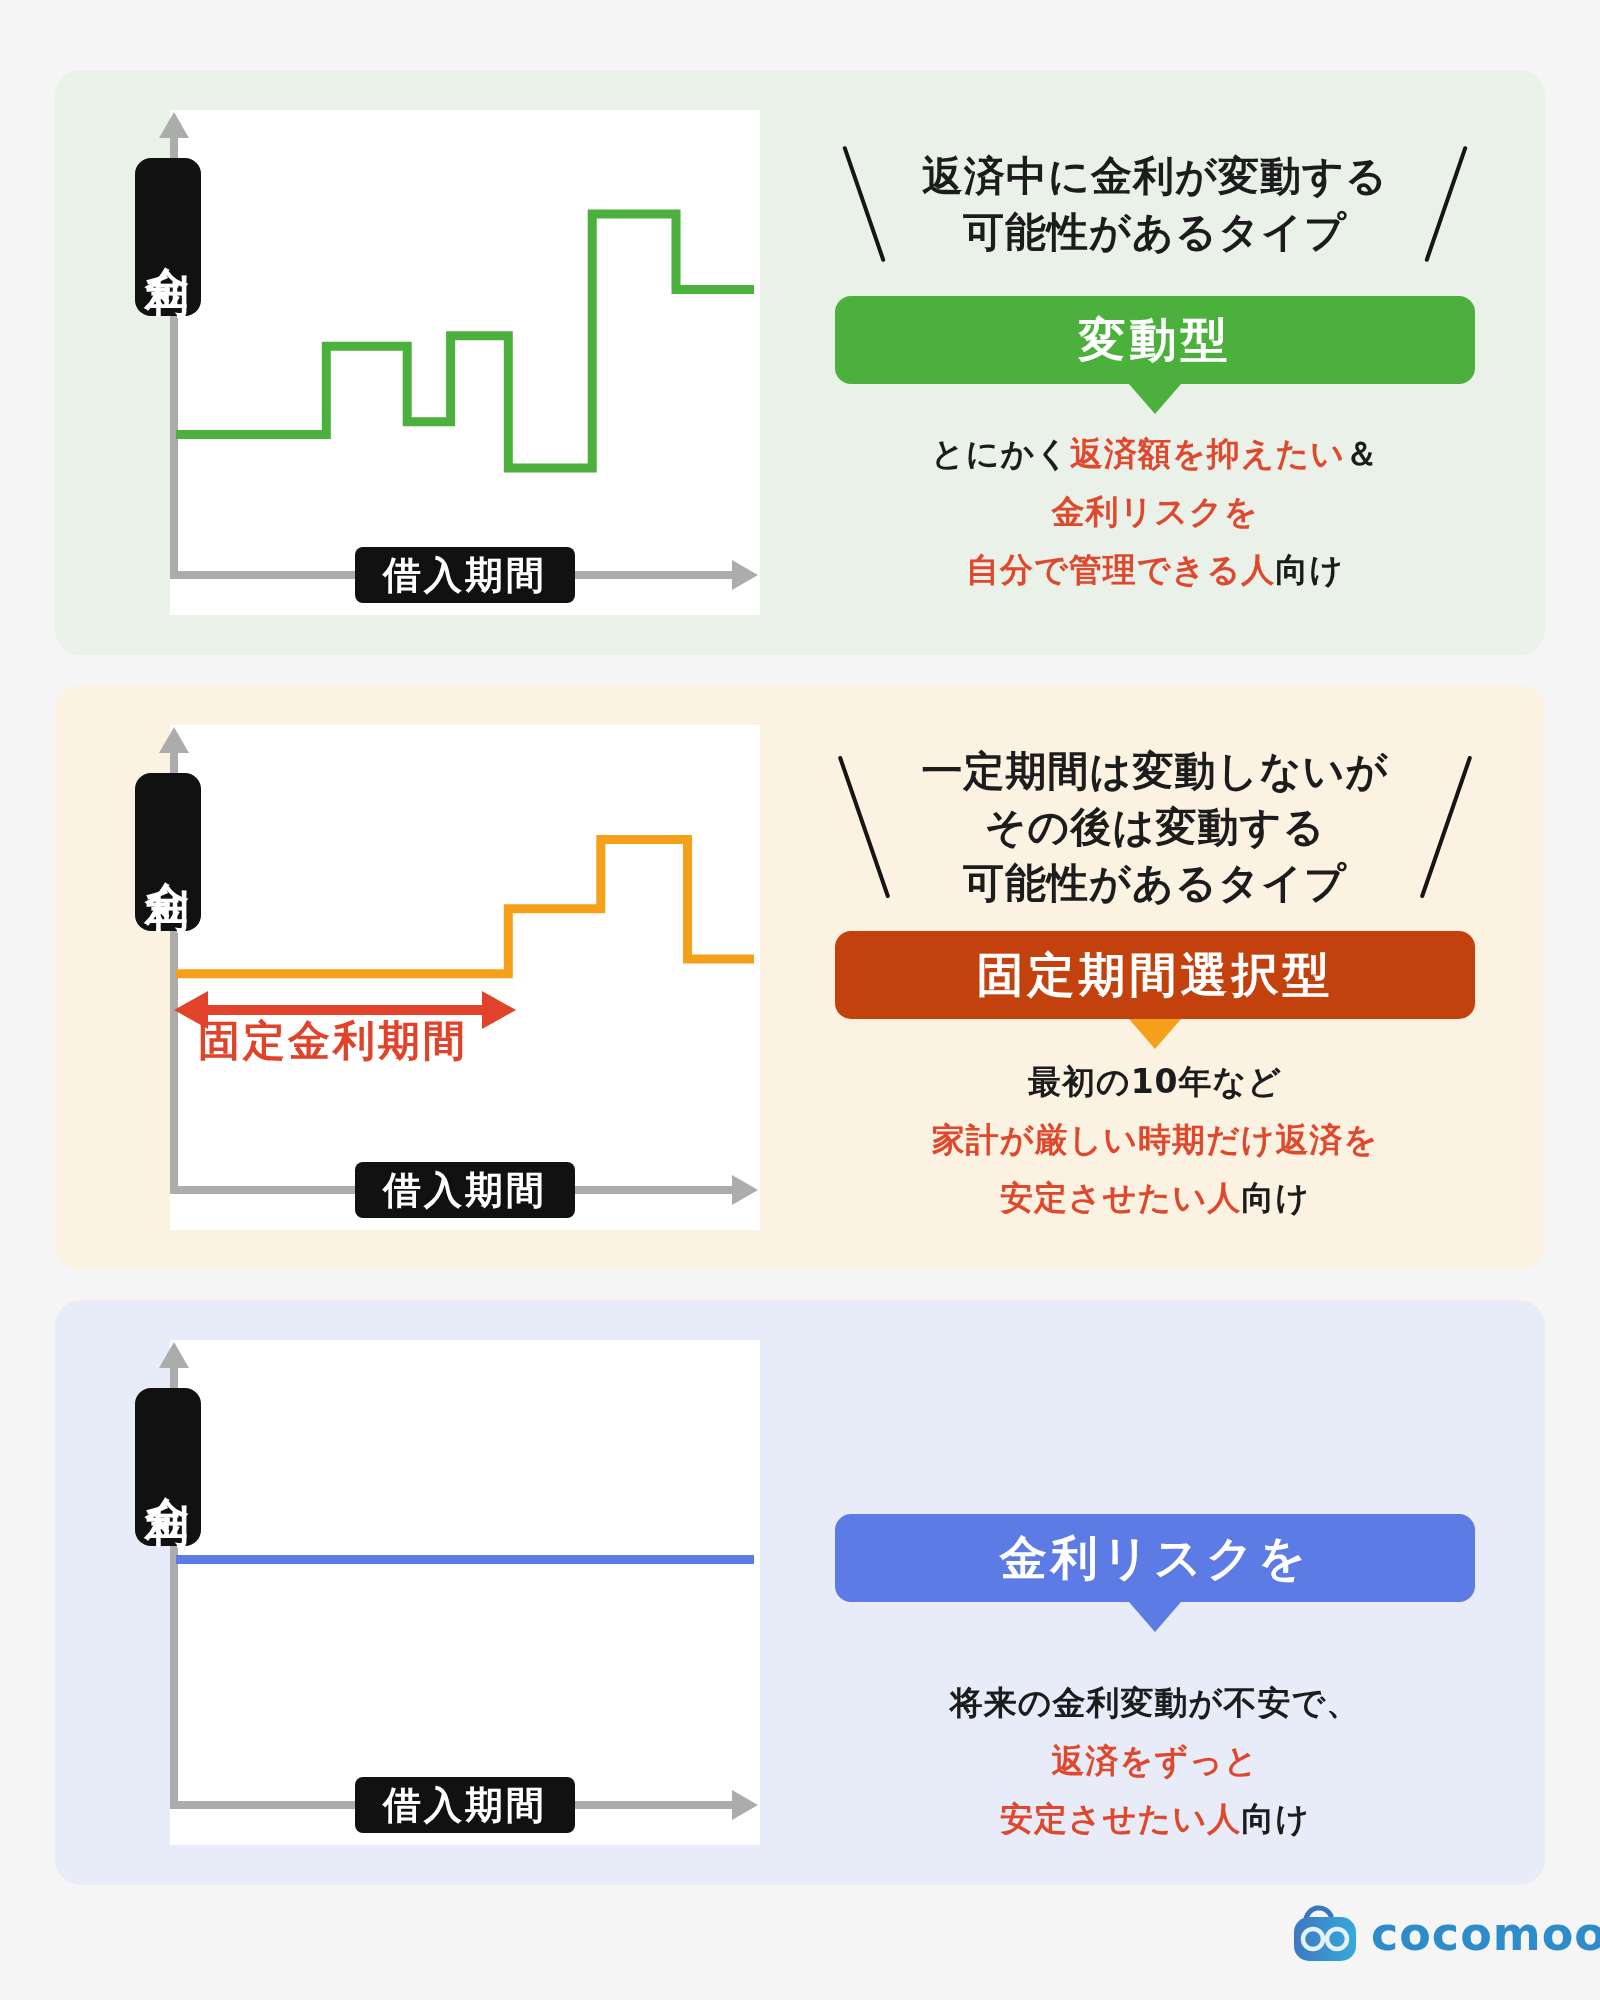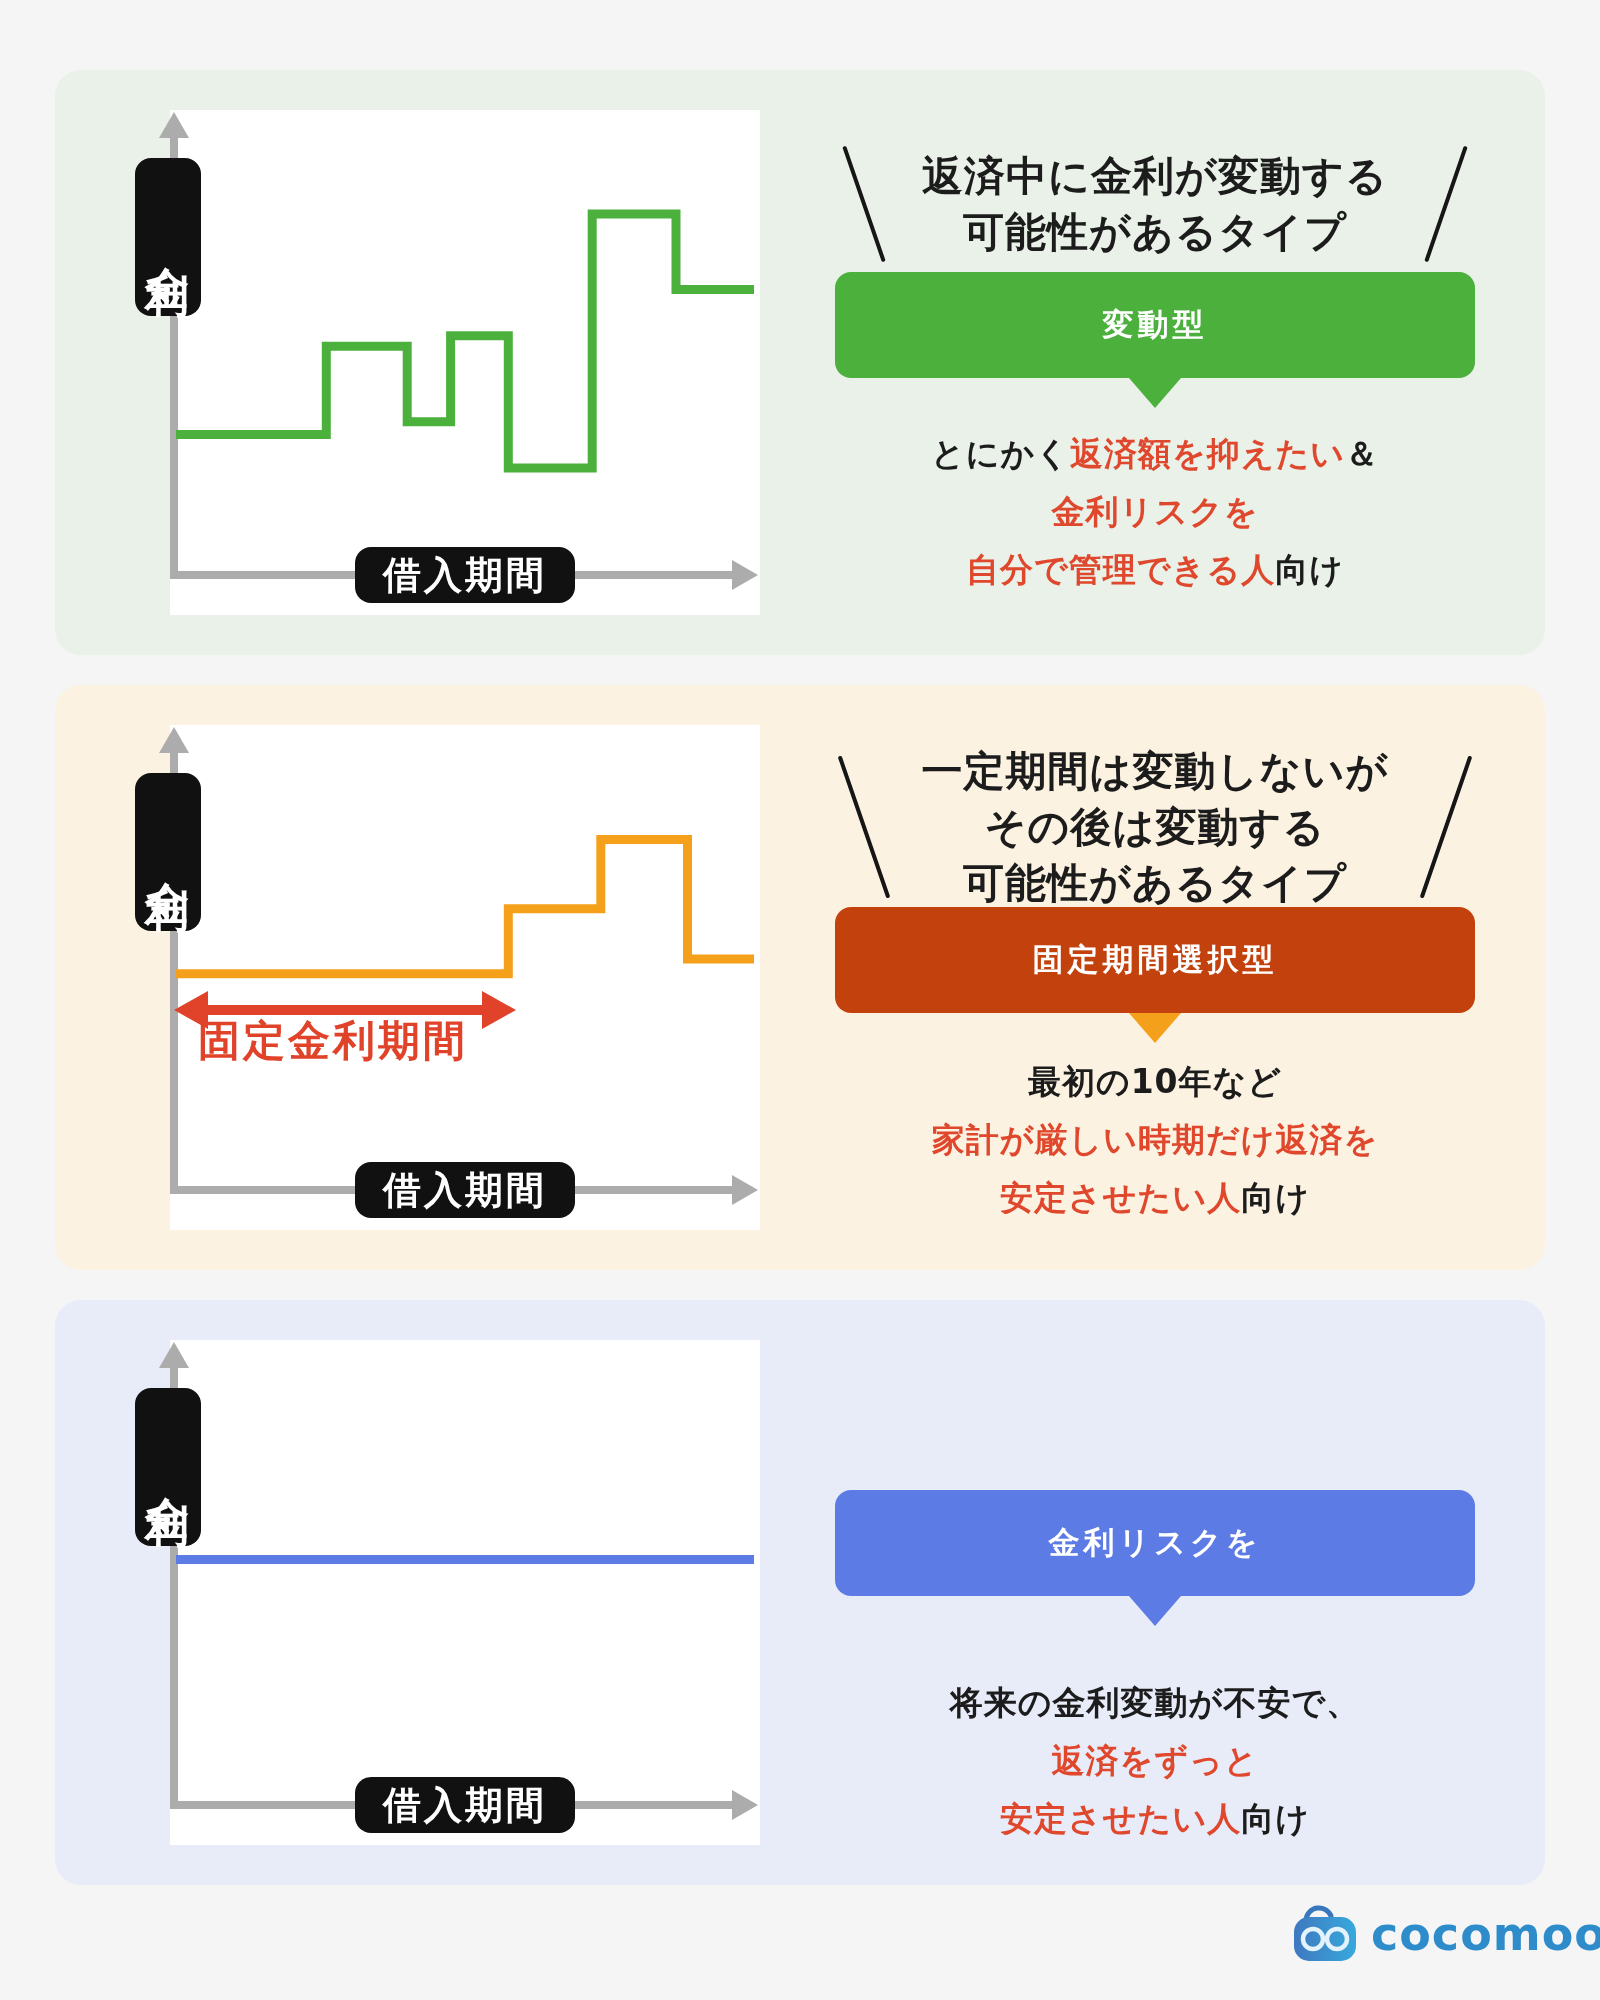--- a/index.html
+++ b/index.html
@@ -19,21 +19,21 @@
   .chart svg{position:absolute;left:0;top:0;overflow:visible;}
   .ylabel{
     position:absolute;left:-35px;top:48px;width:66px;height:158px;
     background:#111111;border-radius:16px;color:#ffffff;
     font-size:44px;font-weight:700;
     writing-mode:vertical-rl;text-orientation:upright;
     display:flex;align-items:center;justify-content:center;letter-spacing:6px;
   }
   .xlabel{
     position:absolute;left:185px;top:437px;width:220px;height:56px;
-    background:#111111;border-radius:16px;color:#ffffff;
+    background:#111111;border-radius:8px;color:#ffffff;
     font-size:38px;font-weight:700;letter-spacing:3px;
     display:flex;align-items:center;justify-content:center;
   }
   .anno-label{
     position:absolute;left:28px;top:288px;
     font-size:42px;font-weight:800;color:#e0432a;letter-spacing:3px;white-space:nowrap;
   }
 
   
   .right{position:absolute;left:755px;top:0;width:690px;height:100%;}
@@ -42,23 +42,23 @@
   .p2 .header-row{top:46px;}
   .p3 .header-row{top:76px;}
   .header-line{font-size:41px;font-weight:800;line-height:56px;color:#1c1c1c;letter-spacing:1px;}
   .slash{position:absolute;width:4px;background:#161616;border-radius:2px;top:50%;}
   .slash-left{left:52px;transform:translateY(-50%) rotate(-19deg);}
   .slash-right{right:52px;transform:translateY(-50%) rotate(19deg);}
   .p1 .slash,.p3 .slash{height:122px;}
   .p2 .slash{height:150px;}
 
   .badge{
-    position:absolute;left:25px;width:640px;height:106px;border-radius:16px;
-    color:#ffffff;font-size:31px;font-weight:800;letter-spacing:4px;
-    display:flex;align-items:center;justify-content:center;
+    position:absolute;left:25px;width:640px;height:88px;border-radius:16px;
+    color:#ffffff;font-size:47px;font-weight:800;letter-spacing:4px;
+    display:flex;align-items:center;justify-content:center;margin-top:24px;
   }
   .p1 .badge{top:202px;background:#4bb03c;}
   .p2 .badge{top:222px;background:#c2410c;}
   .p3 .badge{top:190px;background:#5c7be4;}
   .badge::after{
     content:"";position:absolute;top:100%;left:50%;margin-left:-26px;
     border-left:26px solid transparent;border-right:26px solid transparent;
     border-top:30px solid;
   }
   .p1 .badge::after{border-top-color:#4bb03c;}

